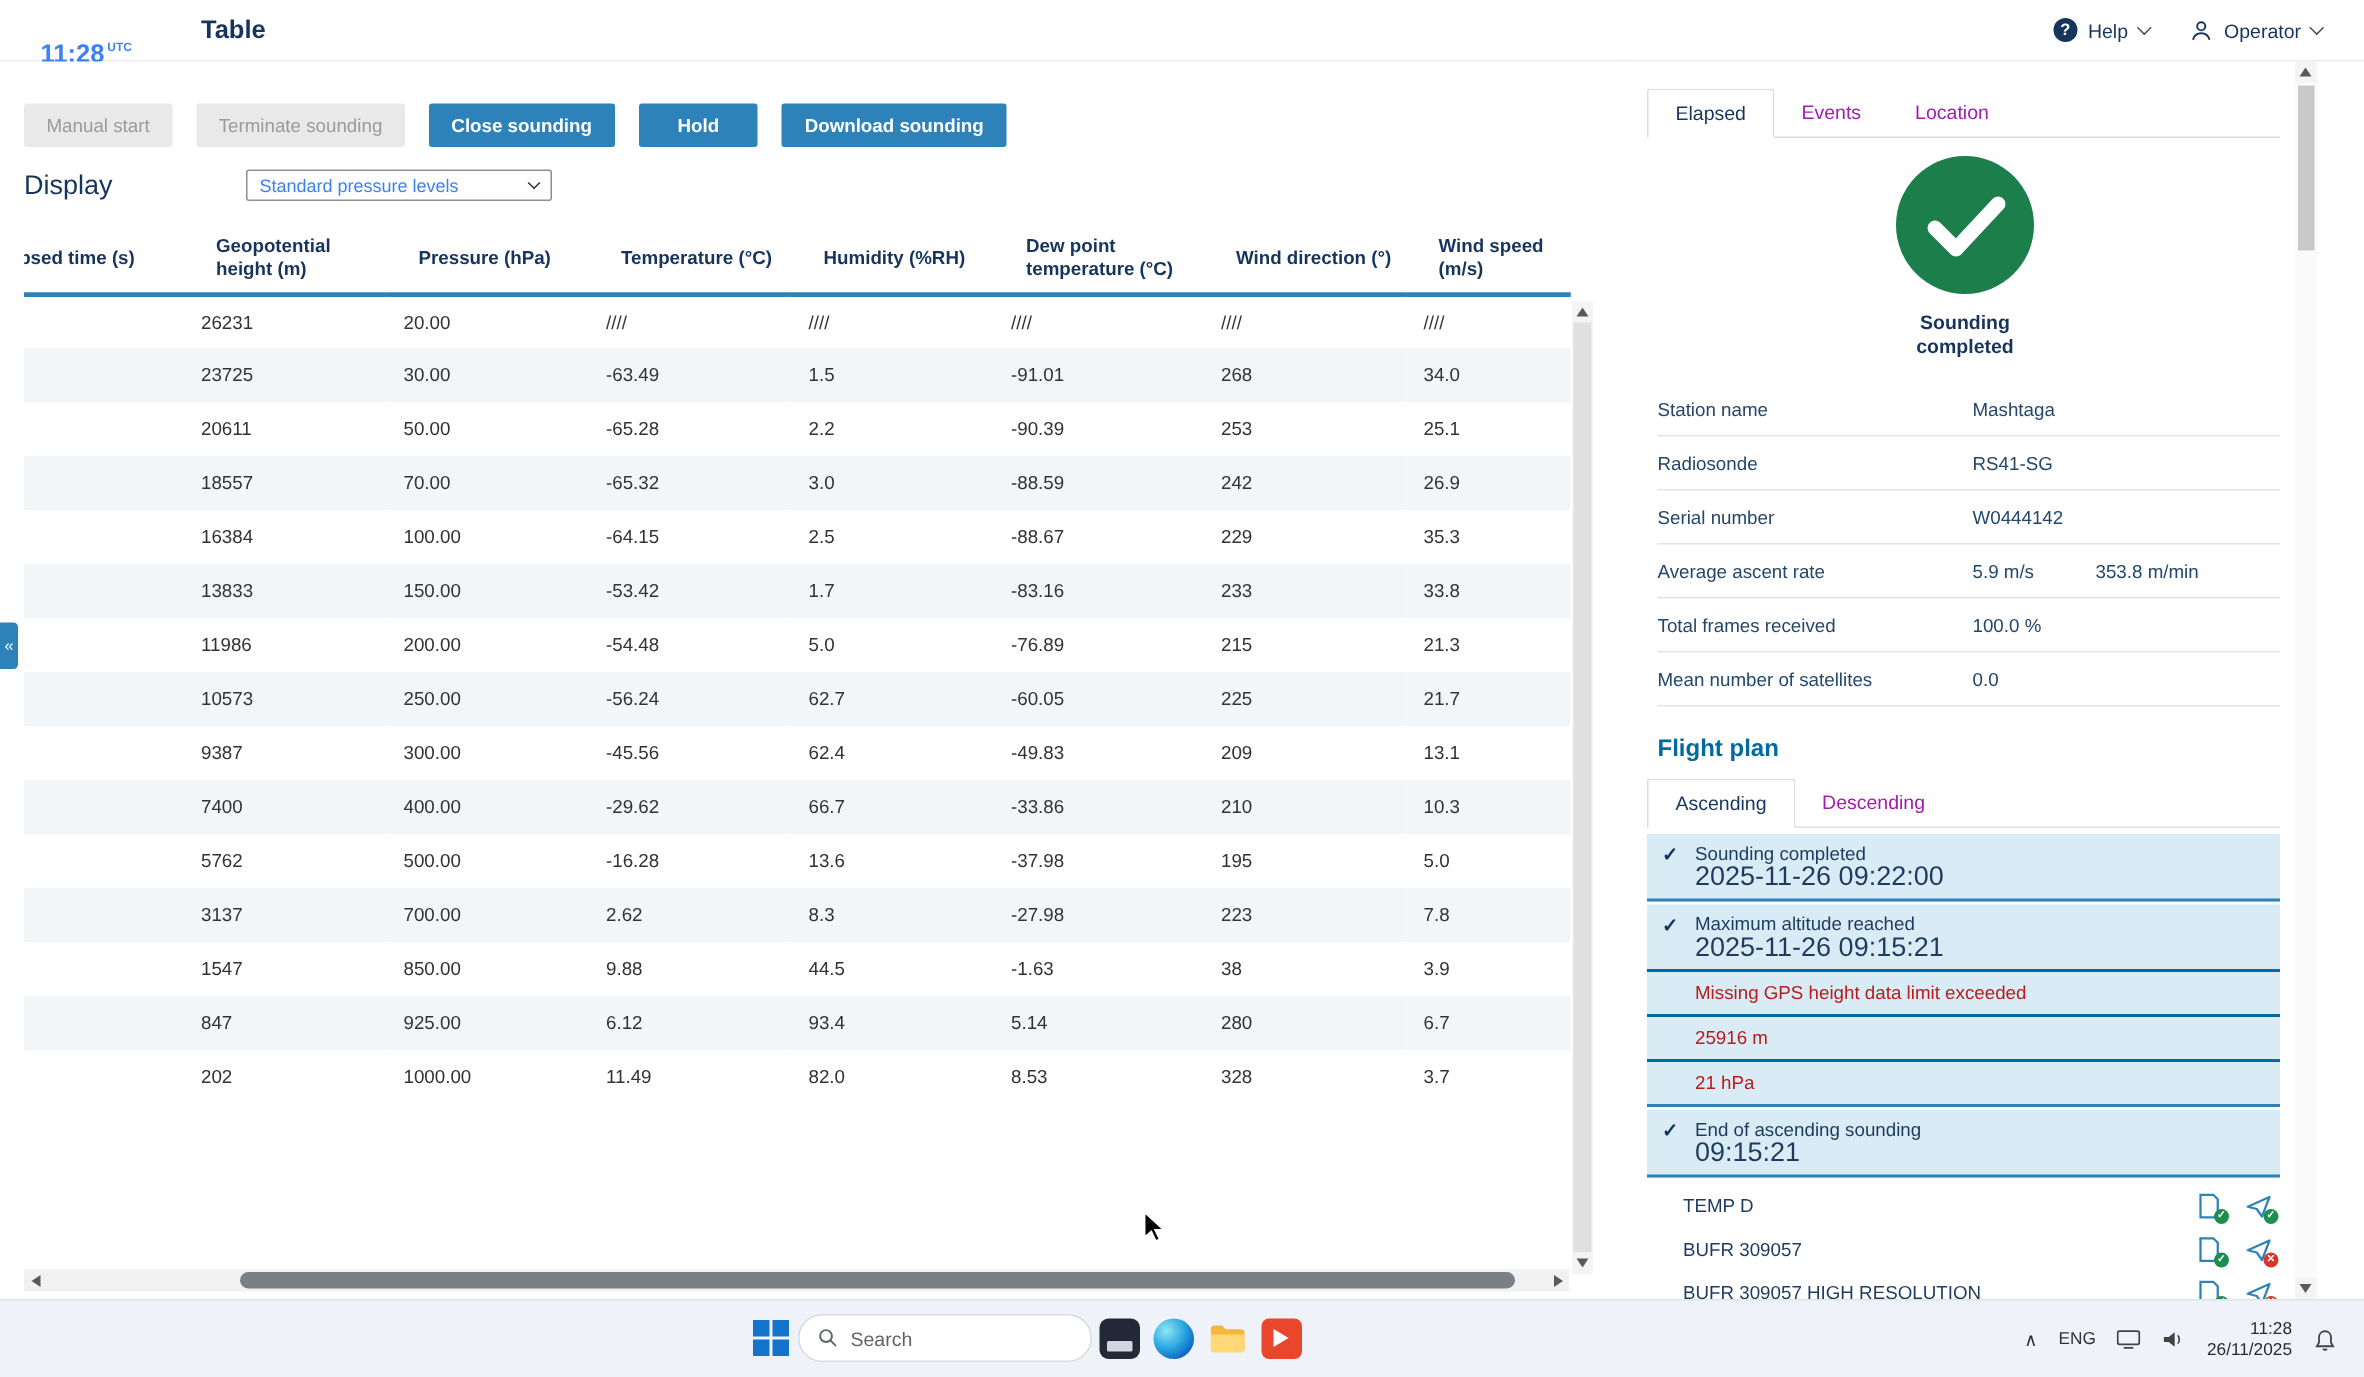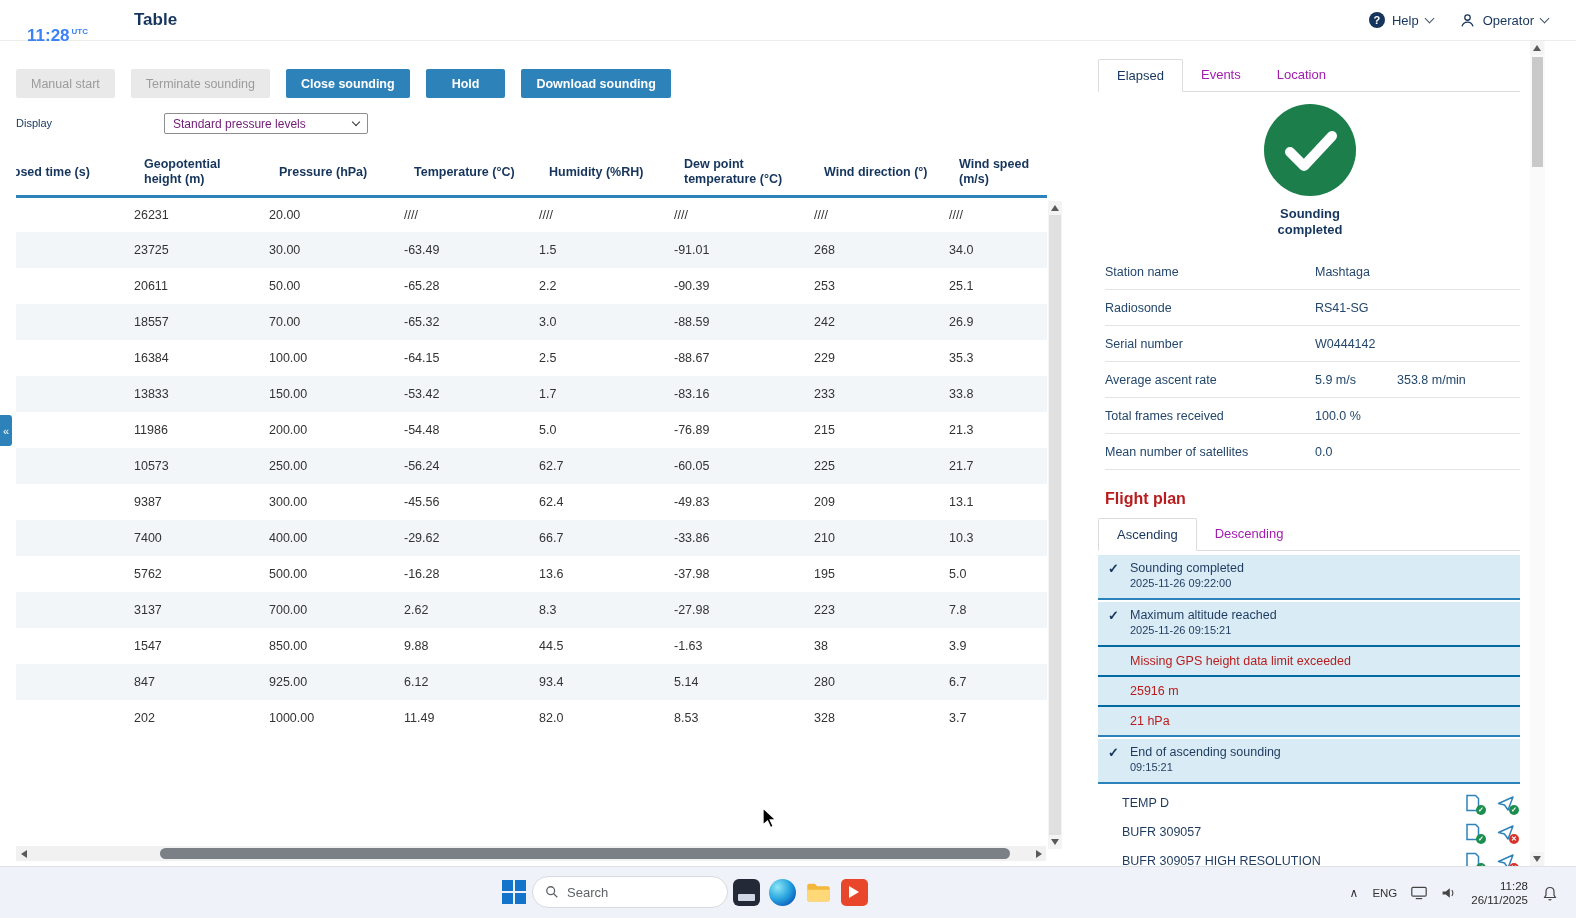--- a/index.html
+++ b/index.html
@@ -18,22 +18,22 @@
 
   
   .main{position:absolute;left:0;top:41px;width:1075px;height:825px;background:#fff;}
   .toolbar{position:absolute;left:16px;top:28px;display:flex;gap:16px;}
   .btn{height:29px;padding:0 15px;font-size:12.5px;border:none;border-radius:2px;display:flex;align-items:center;font-family:"Liberation Sans",sans-serif;cursor:pointer;}
   .btn.disabled{background:#e9e9e9;color:#9b9b9b;}
   .btn.primary{background:#2e82ba;color:#fff;font-weight:700;}
   .btn.hold{padding:0 26px;}
 
   .display-row{position:absolute;left:16px;top:72px;height:21px;}
-  .display-label{font-size:11px;color:#16355c;line-height:21px;}
-  .selectbox{position:absolute;left:148px;top:0;width:204px;height:21px;border:1px solid #8e8e8e;border-radius:2px;background:#fff;font-size:12px;color:#701a75;display:flex;align-items:center;padding:0 8px;cursor:pointer;}
+  .display-label{font-size:18px;color:#16355c;line-height:21px;}
+  .selectbox{position:absolute;left:148px;top:0;width:204px;height:21px;border:1px solid #8e8e8e;border-radius:2px;background:#fff;font-size:12px;color:#3b82f6;display:flex;align-items:center;padding:0 8px;cursor:pointer;}
   .selectbox .chev{margin-left:auto;width:6px;height:6px;border-color:#333;}
 
   
   .table-clip{position:absolute;left:16px;top:109px;width:1032px;overflow:hidden;}
   table{border-collapse:collapse;table-layout:fixed;width:1075px;margin-left:-44px;}
   th{font-size:12.5px;font-weight:700;color:#16355c;text-align:left;height:46px;vertical-align:middle;padding:4px 6px 4px 22px;line-height:15px;border-bottom:3px solid #2e82ba;}
   td{font-size:12.5px;color:#333;height:36px;padding:0 6px 0 12px;}
   tbody tr:nth-child(even){background:#f3f6f8;}
   th:nth-child(1),td:nth-child(1){width:150px;}
   th:nth-child(2),td:nth-child(2){width:135px;}
@@ -62,28 +62,28 @@
   
   .panel{position:absolute;left:1090px;top:41px;width:440px;height:825px;background:#fff;overflow:hidden;}
   .ptabs{display:flex;margin:18px 10px 0 8px;border-bottom:1px solid #dcdcdc;}
   .ptab{font-size:13px;padding:8px 18px;cursor:pointer;color:#a21caf;}
   .ptab.active{color:#16355c;background:#fff;border:1px solid #dcdcdc;border-bottom:1px solid #fff;margin-bottom:-1px;border-radius:2px 2px 0 0;}
   .status-wrap{text-align:center;margin-top:12px;}
   .big-check{display:inline-block;}
   .status-text{width:110px;margin:6px auto 0;font-size:13px;font-weight:700;color:#16355c;line-height:16px;}
   .info-list{margin:16px 10px 0 15px;}
   .info-row{display:grid;grid-template-columns:210px 82px auto;align-items:center;height:36px;border-bottom:1px solid #e4e4e4;font-size:12.5px;color:#24476b;}
-  .fp-title{font-size:16px;font-weight:700;color:#b91c1c;margin:20px 0 0 15px;}
+  .fp-title{font-size:16px;font-weight:700;color:#0369a1;margin:20px 0 0 15px;}
   .ftabs{display:flex;margin:10px 10px 0 8px;border-bottom:1px solid #dcdcdc;}
   .fp-list{margin:4px 10px 0 8px;}
   .fp-item{background:#d9ecf5;border-bottom:2px solid #2e82ba;margin-bottom:2px;position:relative;}
   .fp-head{display:flex;padding:6px 8px 7px 10px;}
   .fp-check{width:22px;font-size:13px;font-weight:700;color:#16355c;}
   .fp-text{font-size:12.5px;color:#1e3a5f;line-height:15px;}
-  .fp-time{font-size:11px;color:#1e3a5f;line-height:15px;}
+  .fp-time{font-size:18px;color:#1e3a5f;line-height:15px;}
   .fp-detail{border-top:2px solid #0369a1;padding:7px 8px 7px 32px;font-size:12.5px;color:#b91c1c;}
   .msg-list{margin:4px 10px 0 8px;}
   .msg-row{display:flex;align-items:center;height:29px;padding:0 4px 0 24px;font-size:12.5px;color:#1e3a5f;}
   .msg-icons{margin-left:auto;display:flex;gap:13px;}
   .mi{position:relative;width:20px;height:20px;display:inline-block;cursor:pointer;}
   .badge{position:absolute;right:-3px;bottom:-2px;width:10px;height:10px;border-radius:50%;color:#fff;font-size:7px;font-weight:700;font-style:normal;display:flex;align-items:center;justify-content:center;line-height:10px;}
   .badge.ok{background:#1c8f4e;}
   .badge.err{background:#d6342c;}
 
   

